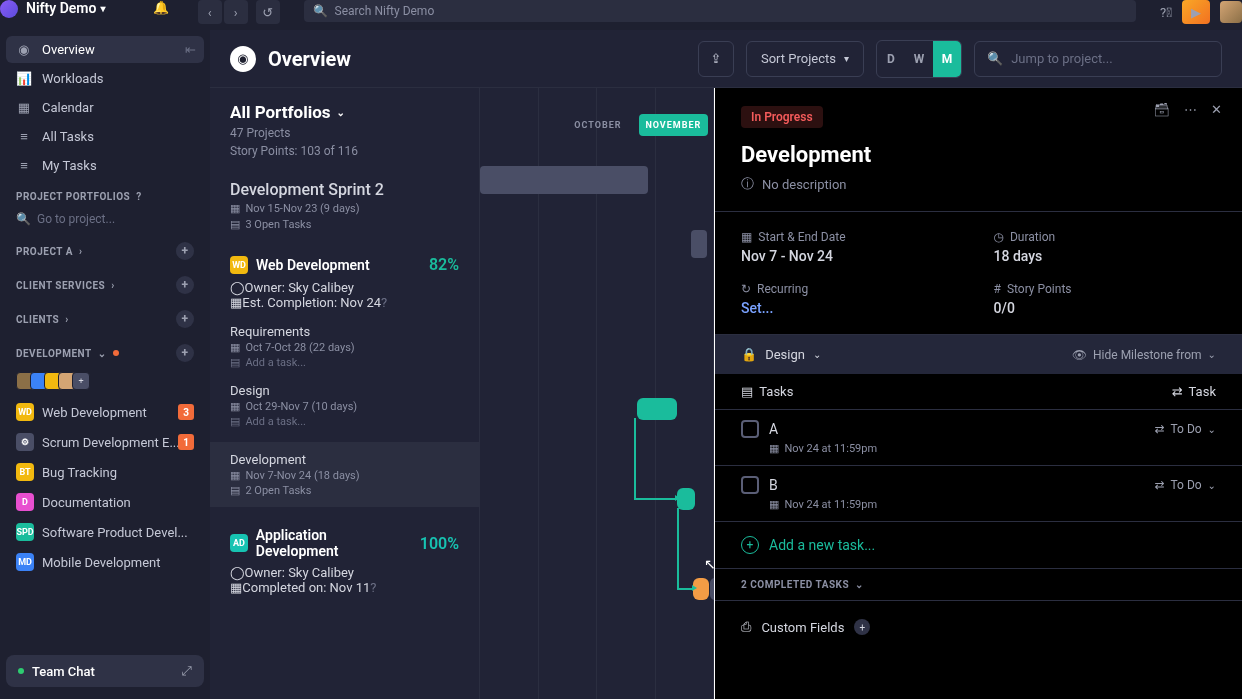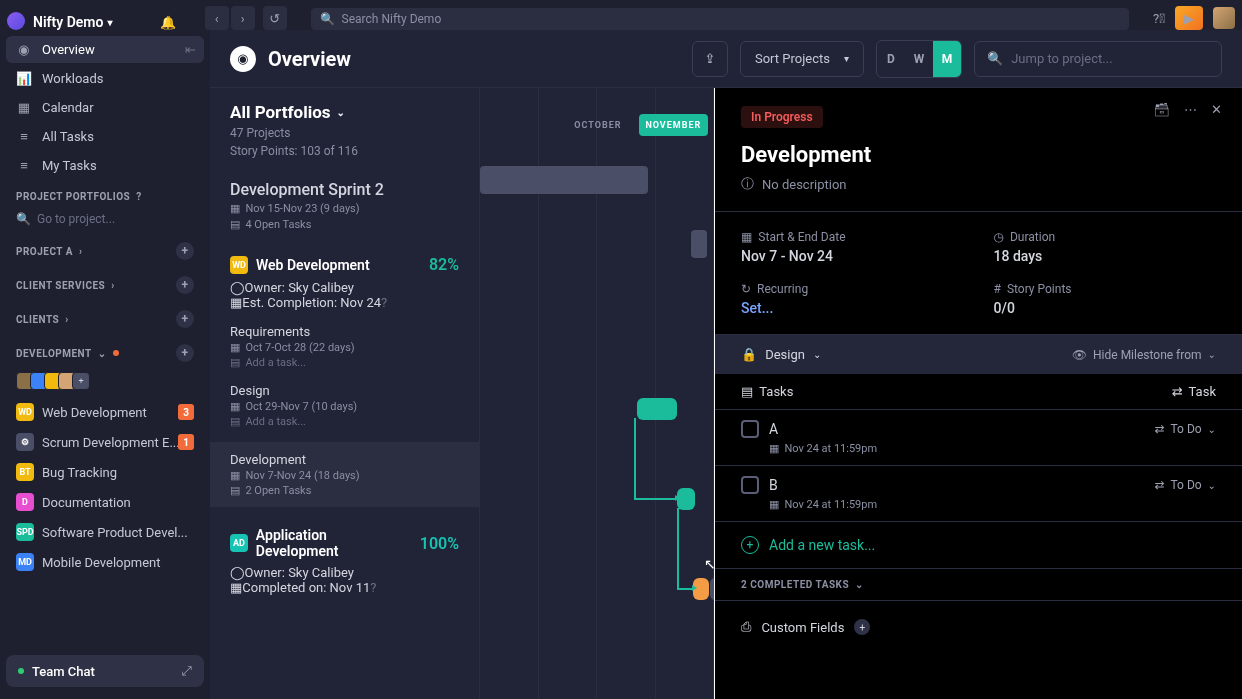--- a/index.html
+++ b/index.html
@@ -9,22 +9,22 @@
   font-family: -apple-system, BlinkMacSystemFont, "Segoe UI", Roboto, sans-serif;
   color: #d5d7e0;
   font-size: 13px;
   overflow: hidden;
   position: relative;
 }
 
 .topbar {
   height: 30px;
   display: flex;
-  align-items: flex-end;
-  padding: 0 7px;
+  align-items: flex-start;
+  padding: 0 0;
   gap: 8px;
   background: #1e2030;
 }
 .logo {
   width: 18px; height: 18px;
   background: linear-gradient(135deg,#8a5cf6,#5b4bdb);
   border-radius: 50%;
 }
 .workspace-name { font-weight: 600; color: #fff; font-size: 14px; display:flex; align-items:center; gap:4px;}
 .nav-arrows { display:flex; gap:2px; margin-left:20px;}
@@ -132,21 +132,21 @@
   display:flex; align-items:center; justify-content:center; color:#1e2030;
 }
 .ov-title { font-size:20px; font-weight:700; color:#fff; }
 .ov-header .spacer { flex:1; }
 .share-btn {
   width:36px; height:36px; border:1px solid #3a3e54; border-radius:6px;
   display:flex; align-items:center; justify-content:center; color:#c5c8d6;
 }
 .sort-btn {
   height:36px; padding:0 14px; border:1px solid #3a3e54; border-radius:6px;
-  display:flex; align-items:center; gap:14px; color:#c5c8d6; font-size:13px;
+  display:flex; align-items:center; gap:8px; color:#c5c8d6; font-size:13px;
 }
 .view-modes {
   display:flex; border:1px solid #3a3e54; border-radius:6px; overflow:hidden;
 }
 .view-mode {
   width:28px; height:36px; display:flex; align-items:center; justify-content:center;
   font-size:12px; font-weight:700; color:#9ca0b0;
 }
 .view-mode.active { background:#1abc9c; color:#fff; }
 .jump-input {
@@ -465,21 +465,21 @@
         <div class="sub-stats">Story Points: 103 of 116</div>
 
         <div class="group-card">
           <div class="ttl">Development Sprint 2</div>
           <div class="meta">
               <span>▦</span>
               <span>Nov 15-Nov 23 (9 days)</span>
             </div>
           <div class="meta">
               <span>▤</span>
-              <span>4 Open Tasks</span>
+              <span>3 Open Tasks</span>
             </div>
         </div>
 
         <div class="project-row-card">
           <div class="proj-head">
             <div class="proj-badge" style="background:#f2b90f">WD</div>
             <span class="pname">Web Development</span>
             <span class="pct green">82%</span>
           </div>
           <div class="meta" style="margin-top:6px;"><span>◯</span><span>Owner: Sky Calibey</span></div>

